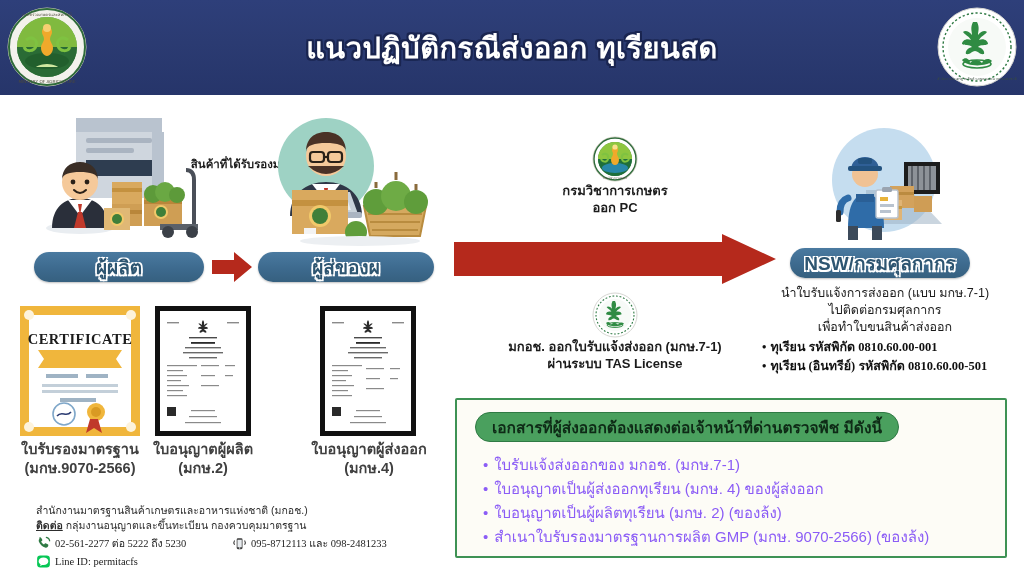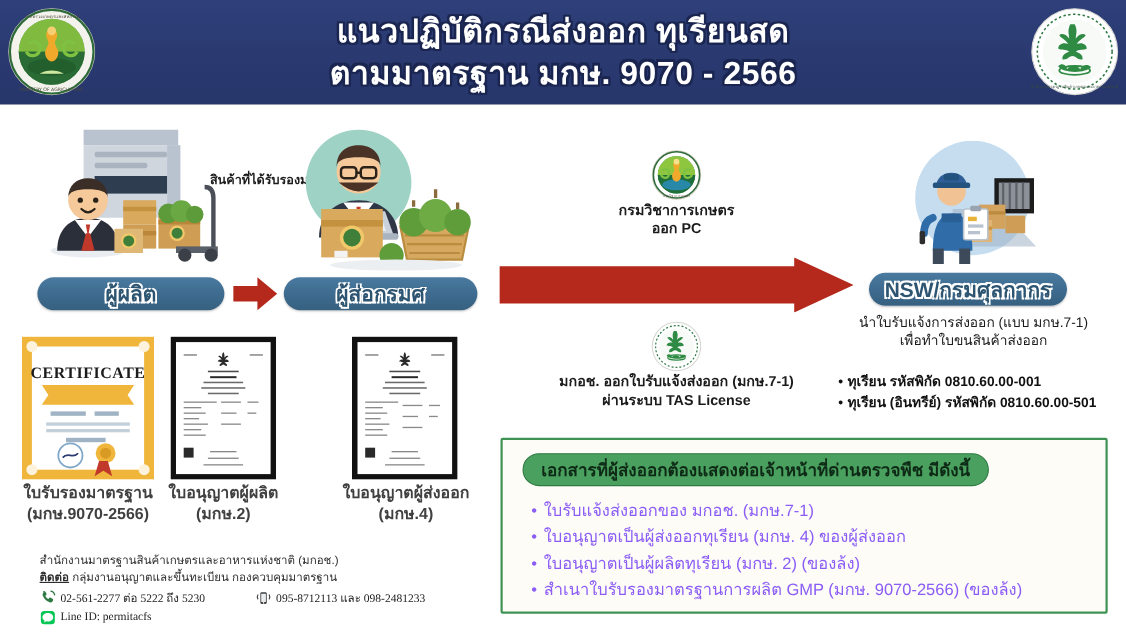--- a/index.html
+++ b/index.html
@@ -79,21 +79,21 @@
   #agency-acfs { left: 450px; top: 292px; width: 330px; }
   #agency-acfs .agency-logo { width: 46px; height: 46px; }
 
   
   #customs-note {
     position: absolute; left: 752px; top: 285px; width: 266px;
     text-align: center; font-size: 12.5px; color: #1b1b1b; line-height: 17px;
   }
   #customs-codes {
     position: absolute; left: 762px; top: 338px; width: 262px;
-    font-size: 12.5px; font-weight: bold; color: #111; line-height: 19px;
+    font-size: 12.5px; font-weight: bold; color: #111; line-height: 19px; font-family: Liberation Serif, serif;
   }
   #customs-codes div { white-space: nowrap; }
   #customs-codes .bullet { margin-right: 4px; }
 
   
   .doc { position: absolute; }
   .doc-caption {
     position: absolute; text-align: center; font-size: 14.5px; font-weight: bold;
     color: #404040; line-height: 19px; white-space: nowrap;
   }
@@ -154,21 +154,20 @@
         <path d="M20 34c6-5 12 0 10 6s-10 6-12 1" fill="none" stroke="#7fc241" stroke-width="3"></path>
         <path d="M62 34c-6-5-12 0-10 6s10 6 12 1" fill="none" stroke="#7fc241" stroke-width="3"></path>
         <path d="M41 58c-7 0-11 3-11 3h22s-4-3-11-3z" fill="#cfe8a0"></path>
         <text x="41" y="10" font-size="4.2" fill="#4d4a3c" text-anchor="middle" font-family="DejaVu Sans, sans-serif">กระทรวงเกษตรและสหกรณ์</text>
         <text x="41" y="77" font-size="4.2" fill="#4d4a3c" text-anchor="middle" font-family="DejaVu Sans, sans-serif">MINISTRY OF AGRICULTURE</text>
       </svg>
     </div>
 
     <div id="header-title">
       <div class="title-line" id="title-line-1">แนวปฏิบัติกรณีส่งออก ทุเรียนสด</div>
-      <div class="title-line" id="title-line-2">ตามมาตรฐาน มกษ. 9070 - 2566</div>
     </div>
 
     <div class="hdr-logo" id="logo-right">
       <svg viewBox="0 0 82 82" width="82" height="82" aria-hidden="true">
         <circle cx="41" cy="41" r="39" fill="#ffffff" stroke="#d6d6d2" stroke-width="1"></circle>
         <circle cx="41" cy="41" r="34" fill="none" stroke="#2f7a44" stroke-width="1.4" stroke-dasharray="2.2 2.2"></circle>
         <circle cx="41" cy="41" r="29" fill="#f7faf7"></circle>
         <path d="M41 16c3 6 1 9 1 13 3-4 7-5 9-3-2 3-6 4-8 8 5-2 9 1 9 4-3 2-7 0-10 3 4 1 7 4 6 7-4 1-6-3-9-3-3 0-5 4-9 3-1-3 2-6 6-7-3-3-7-1-10-3 0-3 4-6 9-4-2-4-6-5-8-8 2-2 6-1 9 3 0-4-2-7 1-13z" fill="#2f8b43"></path>
         <path d="M26 54c4-4 8 0 8 3 3-4 9-4 12 0 1-3 6-6 10-2-5 6-26 6-30-1z" fill="#2f8b43"></path>
         <ellipse cx="41" cy="58" rx="14" ry="4" fill="none" stroke="#2f8b43" stroke-width="1.6"></ellipse>
@@ -259,21 +258,21 @@
       <ellipse cx="112" cy="133" rx="60" ry="5" fill="#eceff2"></ellipse>
     </svg>
   </div>
 
   <div class="pill" id="pill-producer">ผู้ผลิต</div>
 
   <svg id="small-arrow" style="position:absolute;left:212px;top:250px;width:42px;height:34px" viewBox="0 0 42 34">
     <path d="M0 10h22V2l18 15-18 15v-8H0z" fill="#b5291c"></path>
   </svg>
 
-  <div class="pill" id="pill-exporter">ผู้ส่อกรมศ</div>
+  <div class="pill" id="pill-exporter">ผู้ส่ของผ</div>
 
   <svg id="big-arrow" viewBox="0 0 322 50">
     <path d="M0 8h268V0l54 25-54 25v-8H0z" fill="#b5291c"></path>
   </svg>
 
   <div class="agency" id="agency-doa">
     <svg class="agency-logo" viewBox="0 0 46 46">
       <circle cx="23" cy="23" r="22" fill="#ffffff" stroke="#cfcdc0" stroke-width="1"></circle>
       <circle cx="23" cy="23" r="21" fill="none" stroke="#2f6b3a" stroke-width="1.4"></circle>
       <circle cx="23" cy="23" r="17" fill="#3f8c46"></circle>
@@ -336,20 +335,21 @@
 
       <path d="M30 70c-6 2-8 8-8 14" stroke="#2f6ca8" stroke-width="7" fill="none" stroke-linecap="round"></path>
       <rect x="18" y="82" width="5" height="12" rx="1.6" fill="#2d2d2d"></rect>
     </svg>
   </div>
 
   <div class="pill" id="pill-nsw">NSW/กรมศุลกากร</div>
 
   <div id="customs-note">
     <div>นำใบรับแจ้งการส่งออก (แบบ มกษ.7-1)</div>
+    <div>ไปติดต่อกรมศุลกากร</div>
     <div>เพื่อทำใบขนสินค้าส่งออก</div>
   </div>
 
   <div id="customs-codes">
     <div>
       <span class="bullet">•</span><span>ทุเรียน รหัสพิกัด 0810.60.00-001</span>
     </div>
     <div>
       <span class="bullet">•</span><span>ทุเรียน (อินทรีย์) รหัสพิกัด 0810.60.00-501</span>
     </div>

